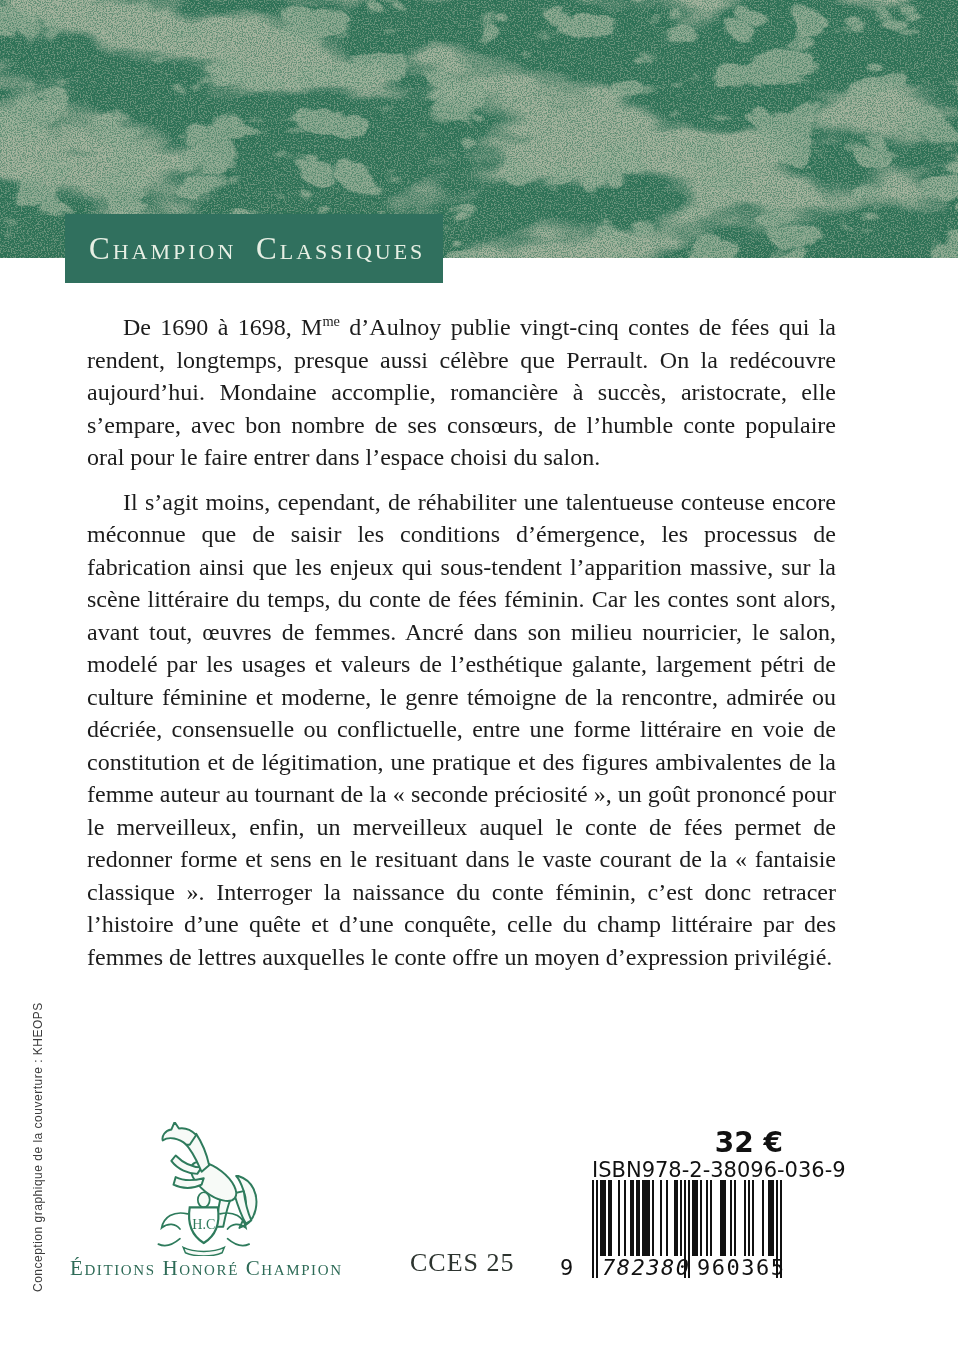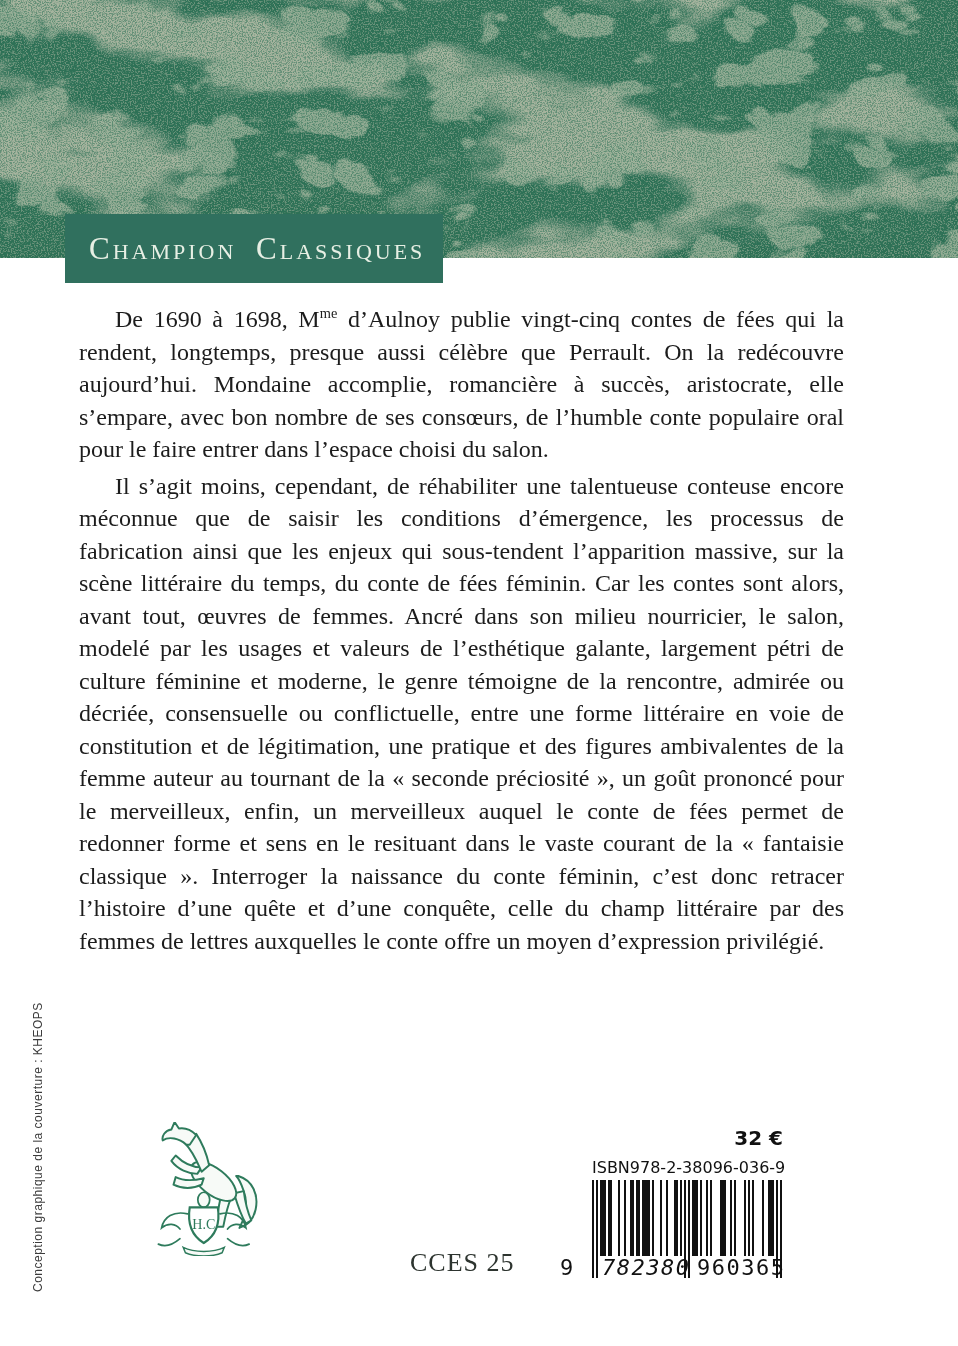--- a/index.html
+++ b/index.html
@@ -39,21 +39,21 @@
     white-space:nowrap;
   }
   
   .body-text{
     position:absolute;left:75px;top:299px;width:773px;
     font-family:"Liberation Serif", serif;
     font-size:24px;line-height:32.5px;
     color:var(--c-body_text,#1c1c1c);
     text-align:justify;
   }
-  .body-text p{margin:4px;text-indent:36px;}
+  .body-text p{margin:12px;text-indent:36px;}
   .body-text sup{font-size:60%;line-height:0;}
   
   .credit{
     position:absolute;left:31px;top:1292px;
     transform:rotate(-90deg);transform-origin:0 0;
     font-family:"Liberation Sans", sans-serif;
     font-size:12px;letter-spacing:.5px;
     color:var(--c-credit_text,#3c3c3c);
     white-space:nowrap;
   }
@@ -72,28 +72,28 @@
     font-family:"Liberation Serif", serif;
     font-size:26px;letter-spacing:1px;
     color:var(--c-code_text,#2d342f);
     white-space:nowrap;
   }
   
   .price{
     position:absolute;left:592px;top:1126px;width:191px;
     text-align:right;
     font-family:"DejaVu Sans", sans-serif;
-    font-weight:bold;font-size:20px;
+    font-weight:bold;font-size:28px;
     color:var(--c-barcode_ink,#111);
   }
   .isbn-row{
     position:absolute;left:592px;top:1158px;width:191px;
     display:flex;justify-content:space-between;
     font-family:"DejaVu Sans", sans-serif;
-    font-size:16px;color:var(--c-barcode_ink,#111);
+    font-size:21px;color:var(--c-barcode_ink,#111);
     white-space:nowrap;
   }
   .barcode{position:absolute;left:592px;top:1180px;width:191px;height:100px;}
   .barcode .bar{
     position:absolute;top:0;width:2px;height:76px;
     background:var(--c-barcode_ink,#111);
   }
   .barcode .bar.guard{height:98px;}
   .bc-digit{
     position:absolute;
@@ -177,20 +177,21 @@
       <path d="M67 85 C80 82 89 88 91 98 C85 93 78 94 74 99 M74 108 C81 114 88 116 94 113" fill="none" stroke="#2e7b5c" stroke-width="1.6" stroke-linecap="round"></path>
 
       <path d="M39 79 L65 79 C67 92 65 104 52 112 C39 104 37 92 39 79 Z" fill="#ffffff" stroke="#2e7b5c" stroke-width="2"></path>
 
       <text x="52" y="99" text-anchor="middle" font-family="Liberation Serif, serif" font-size="13" fill="#2e7b5c">H.C</text>
 
       <path d="M33 116 C43 121 61 121 71 116 L69 121 C60 125 44 125 35 121 Z" fill="#f7faf7" stroke="#2e7b5c" stroke-width="1.4"></path>
     </g>
   </svg>
 
+  <div class="publisher-name">Éditions Honoré Champion</div>
   <div class="cces">CCES 25</div>
 
   <div class="price">32 €</div>
   <div class="isbn-row">
     <span>ISBN</span>
     <span>978-2-38096-036-9</span>
   </div>
   <div class="barcode" id="barcode">
       <div class="bar guard" style="left: 0px;"></div>
       <div class="bar guard" style="left: 4px;"></div>

